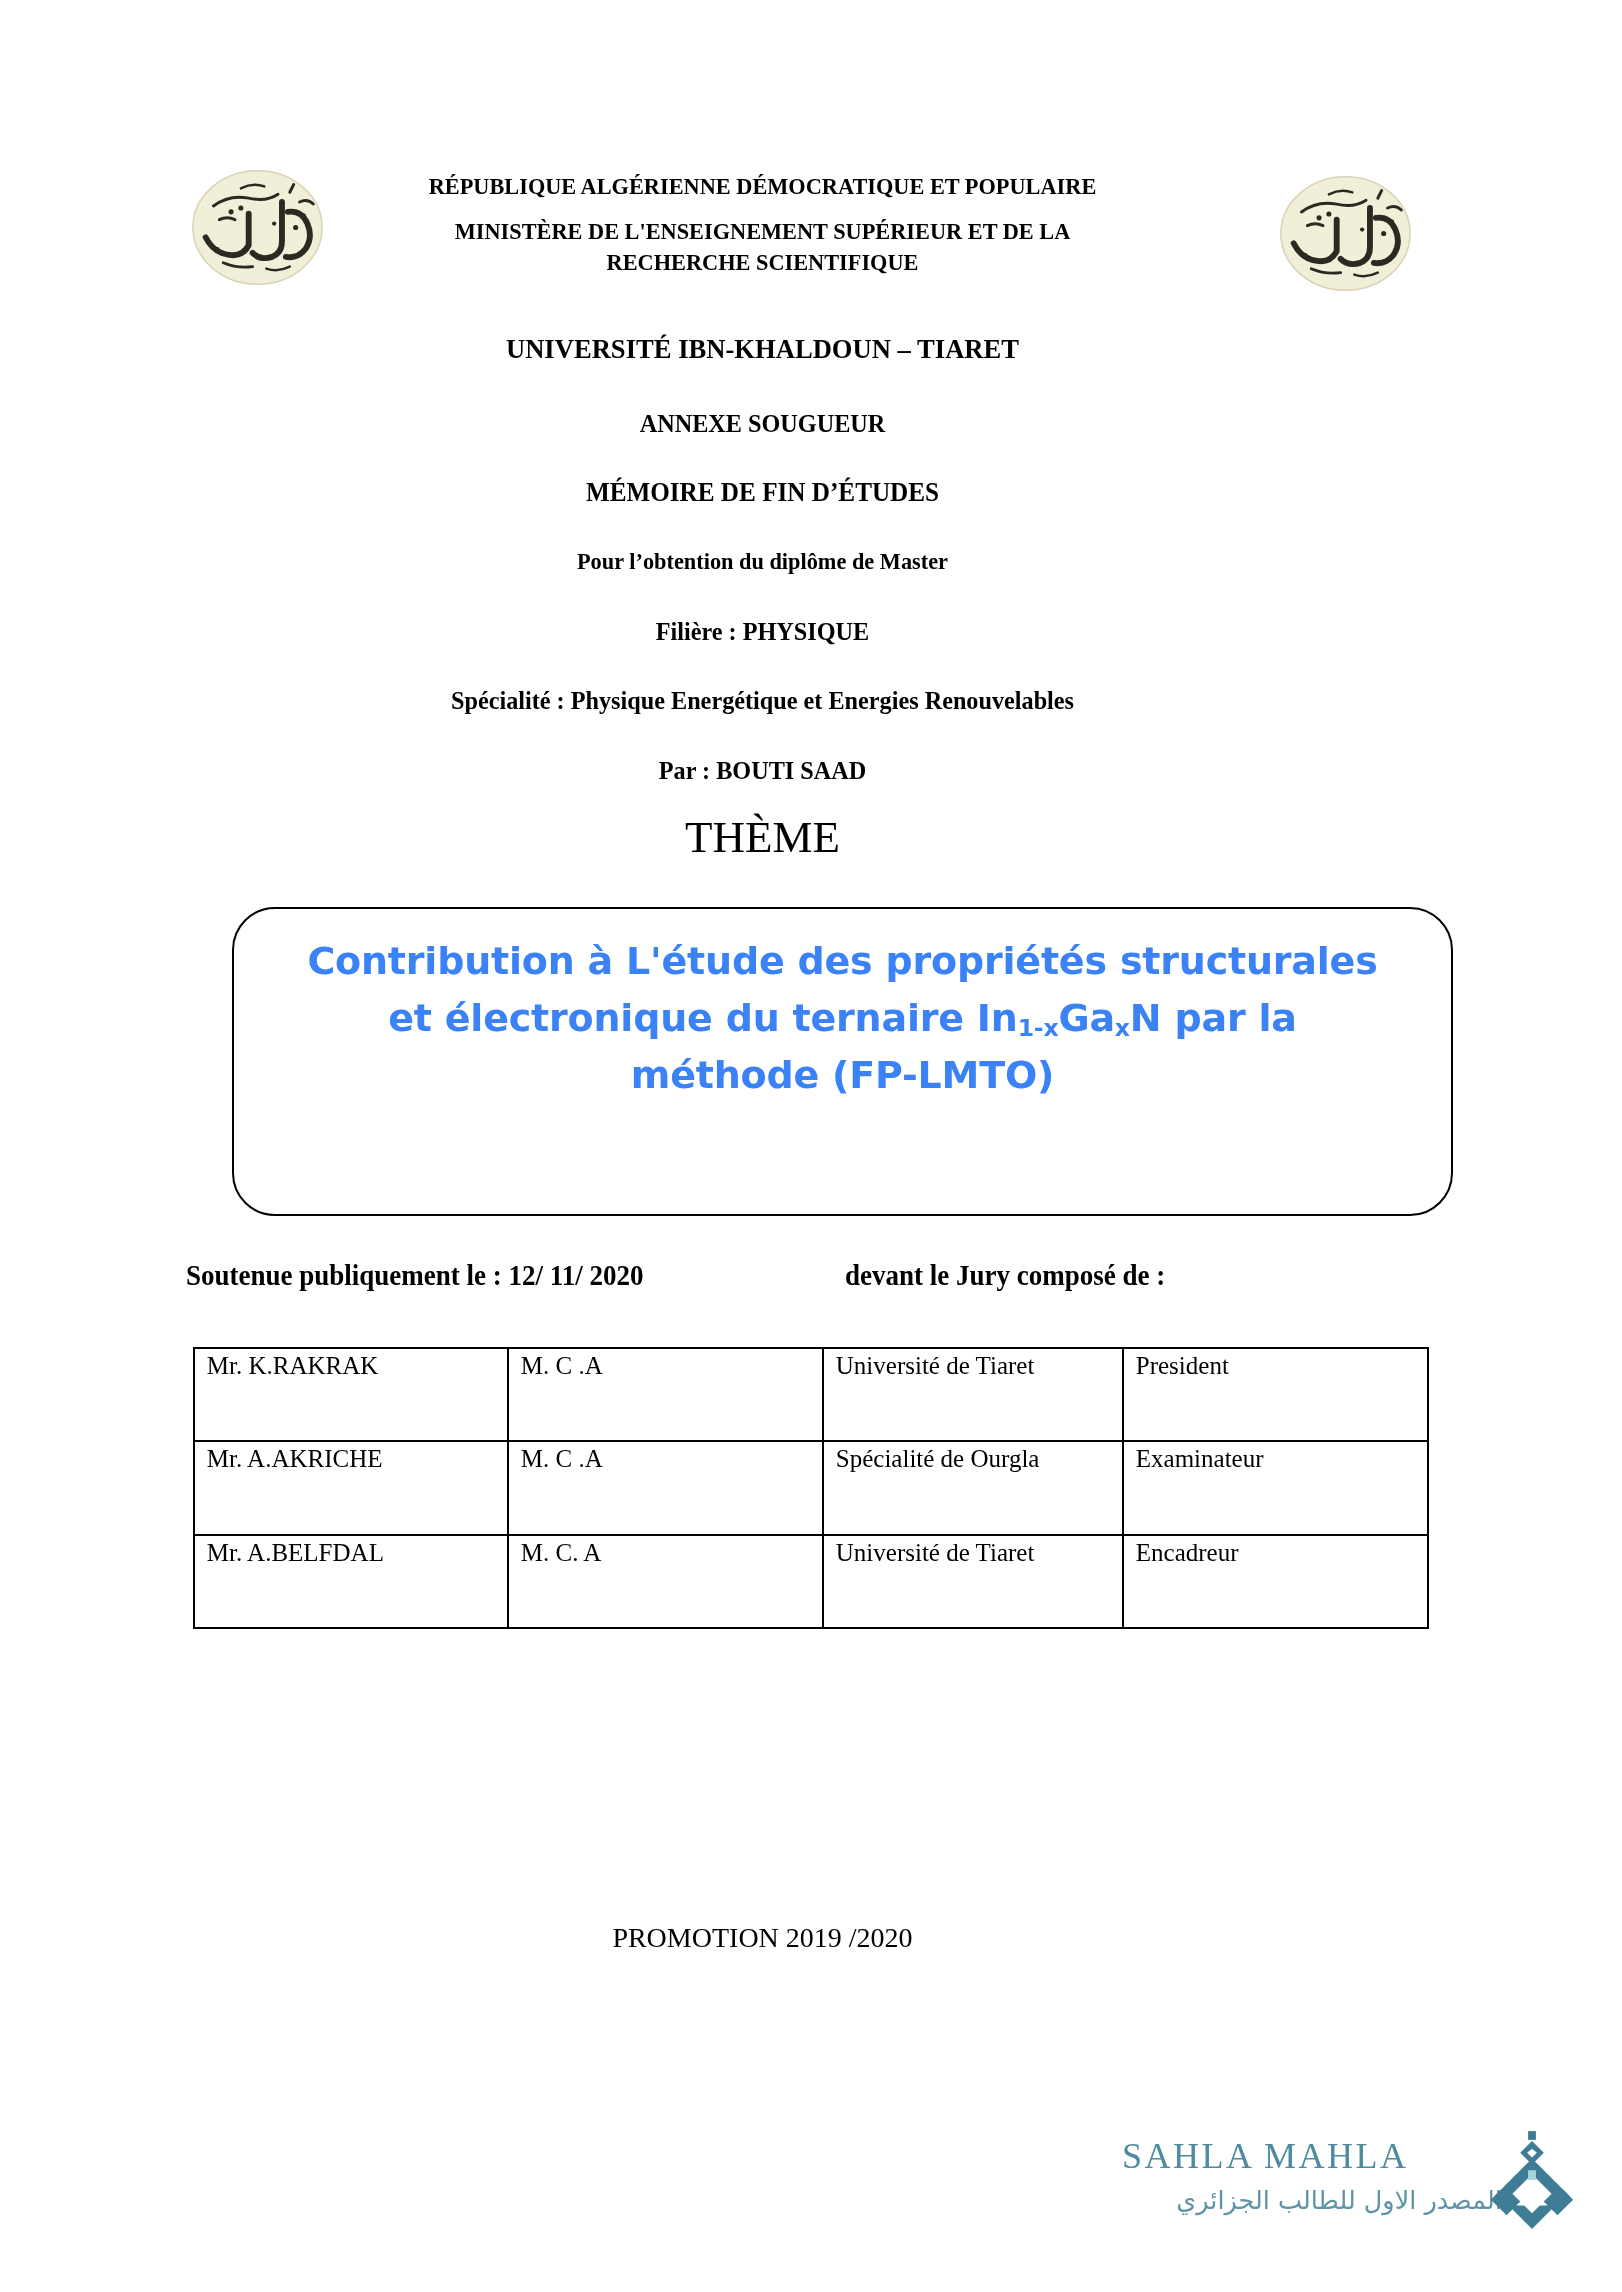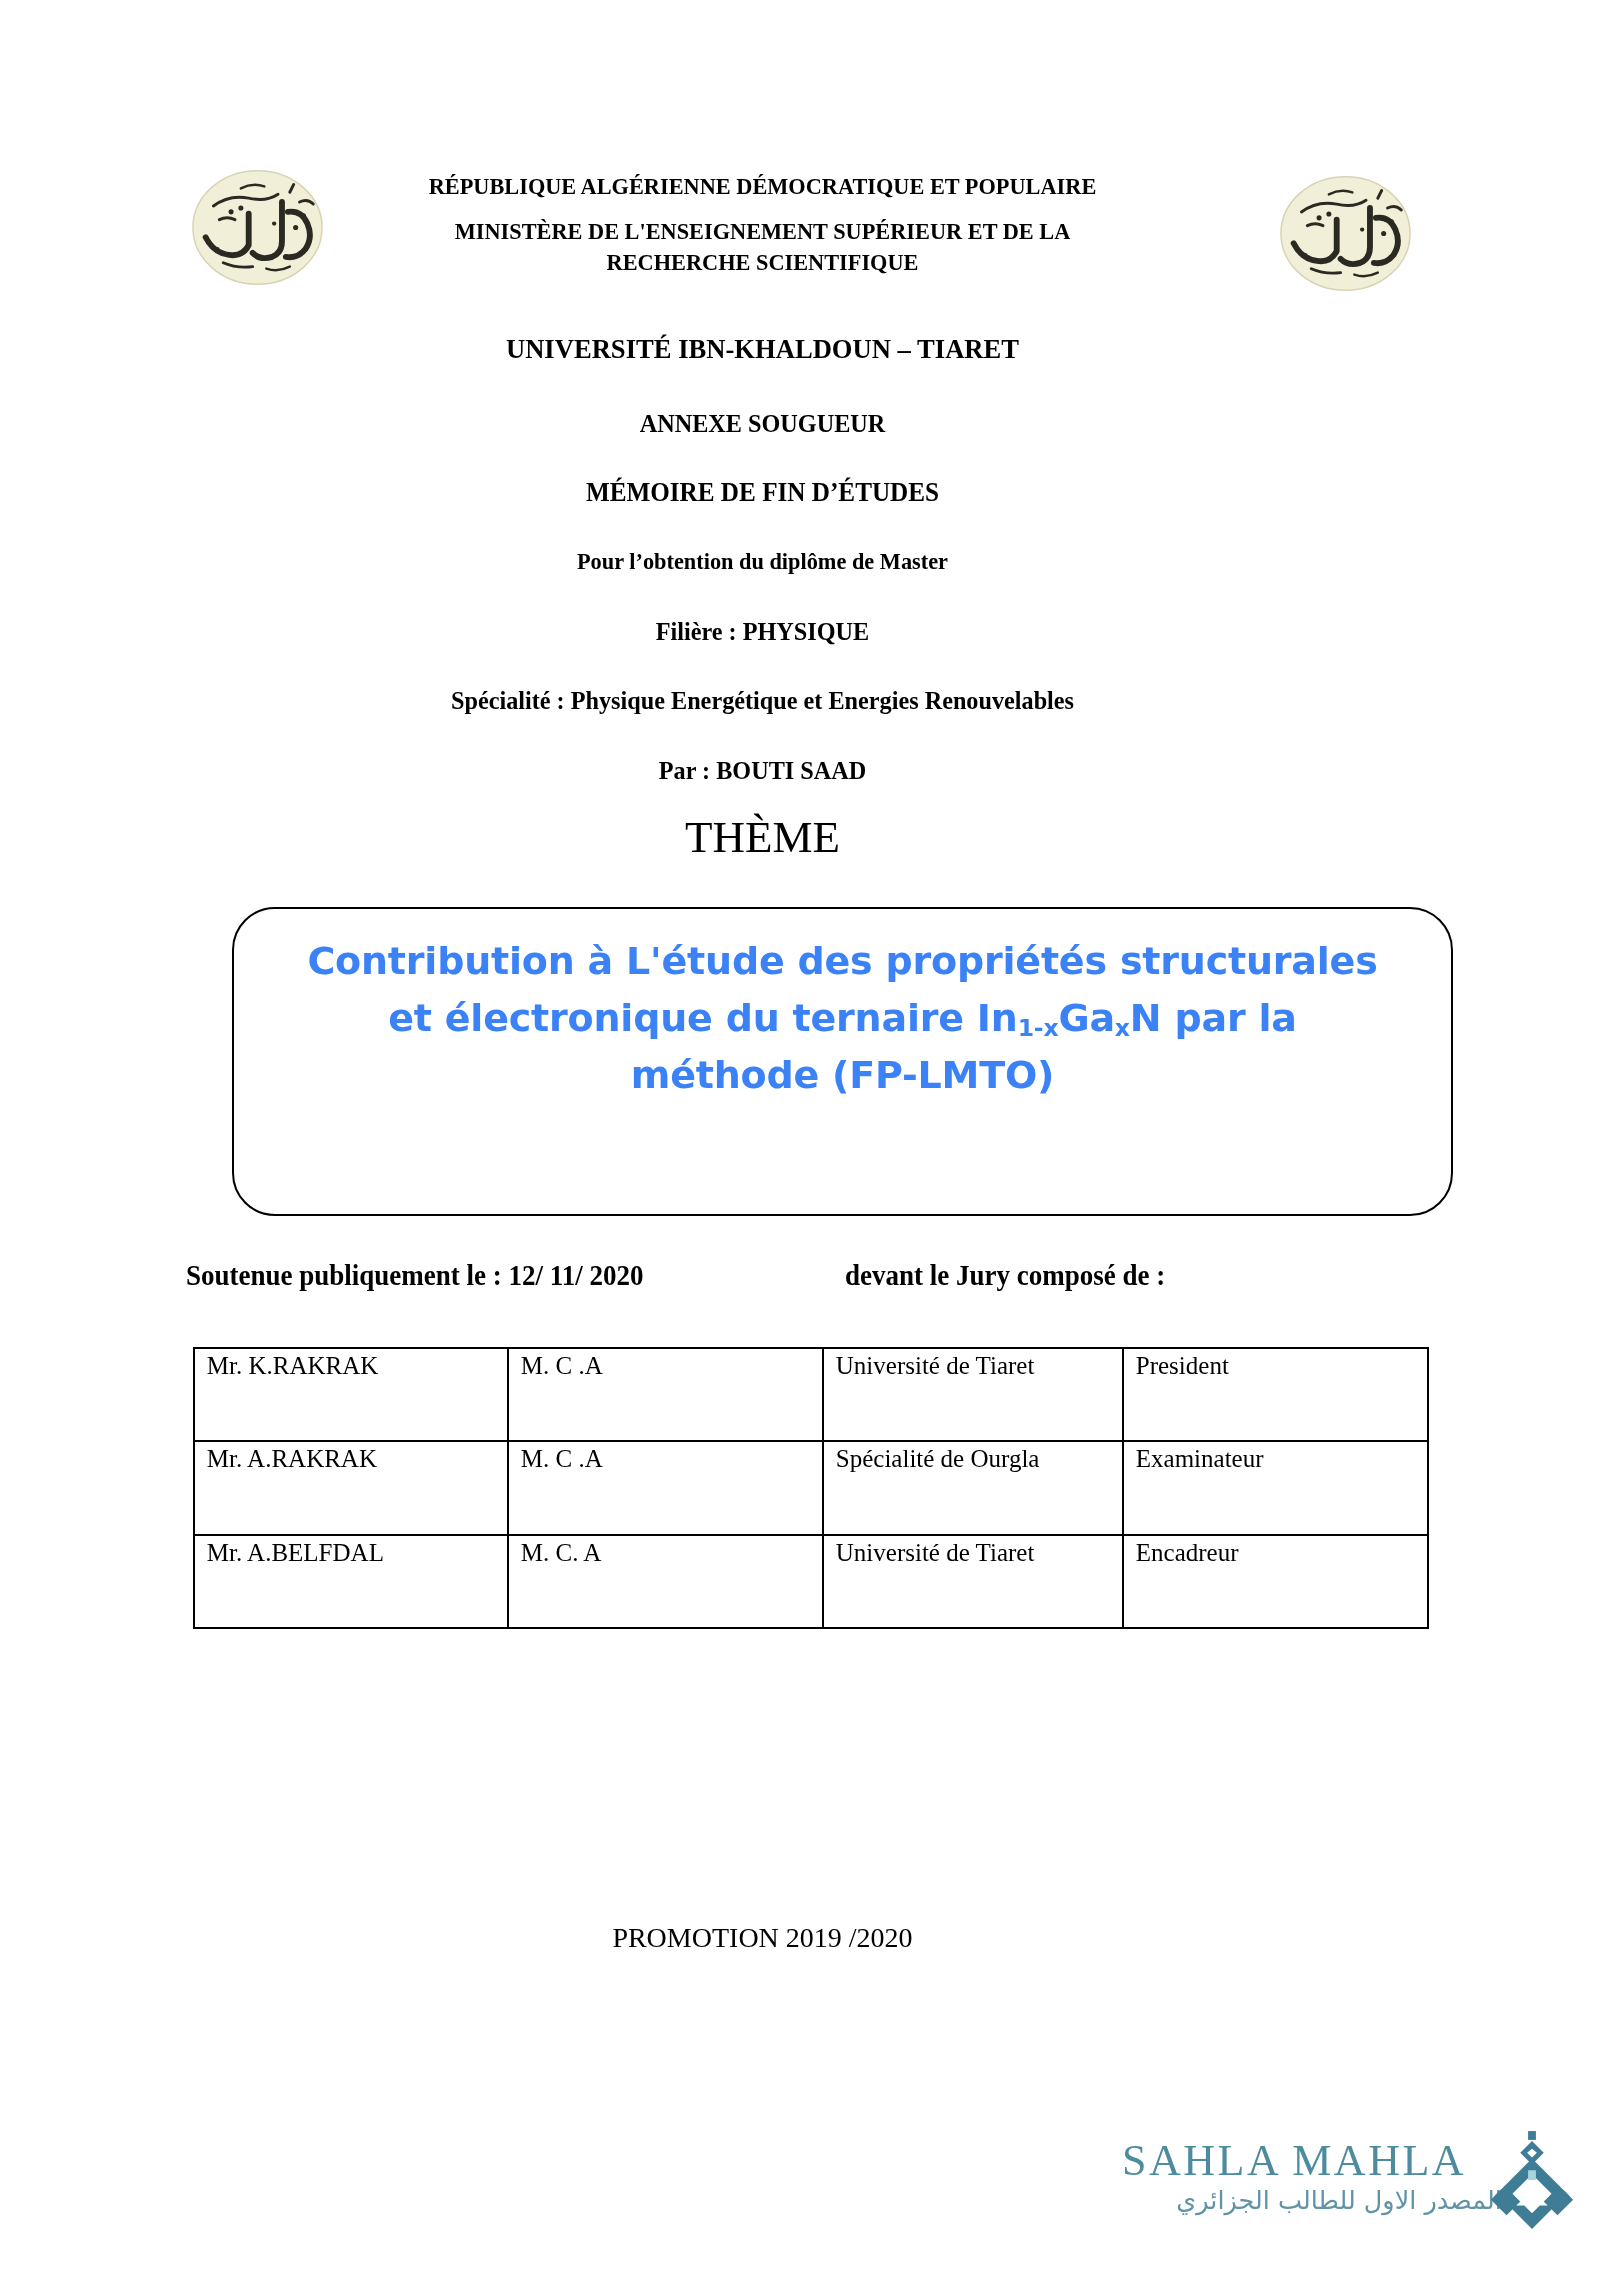--- a/index.html
+++ b/index.html
@@ -189,21 +189,21 @@
     width: 470px;
     height: 118px;
   }
   .wm-title {
     position: absolute;
     left: 0px;
     top: 0px;
     width: 363px;
     text-align: left;
     font-family: "Liberation Serif", "DejaVu Serif", serif;
-    font-size: 44px;
+    font-size: 36px;
     letter-spacing: 2.5px;
     color: #4d8b9e;
     white-space: nowrap;
   }
   .wm-sub {
     position: absolute;
     left: 7.8px;
     top: 50px;
     width: 372px;
     text-align: right;
@@ -311,21 +311,21 @@
         <col class="c4">
     </colgroup>
     <tbody>
       <tr>
         <td>Mr. K.RAKRAK</td>
         <td>M. C .A</td>
         <td>Université de Tiaret</td>
         <td>President</td>
       </tr>
       <tr>
-        <td>Mr. A.RAKRAK</td>
+        <td>Mr. A.AKRICHE</td>
         <td>M. C .A</td>
         <td>Spécialité de Ourgla</td>
         <td>Examinateur</td>
       </tr>
       <tr>
         <td>Mr. A.BELFDAL</td>
         <td>M. C. A</td>
         <td>Université de Tiaret</td>
         <td>Encadreur</td>
       </tr>

